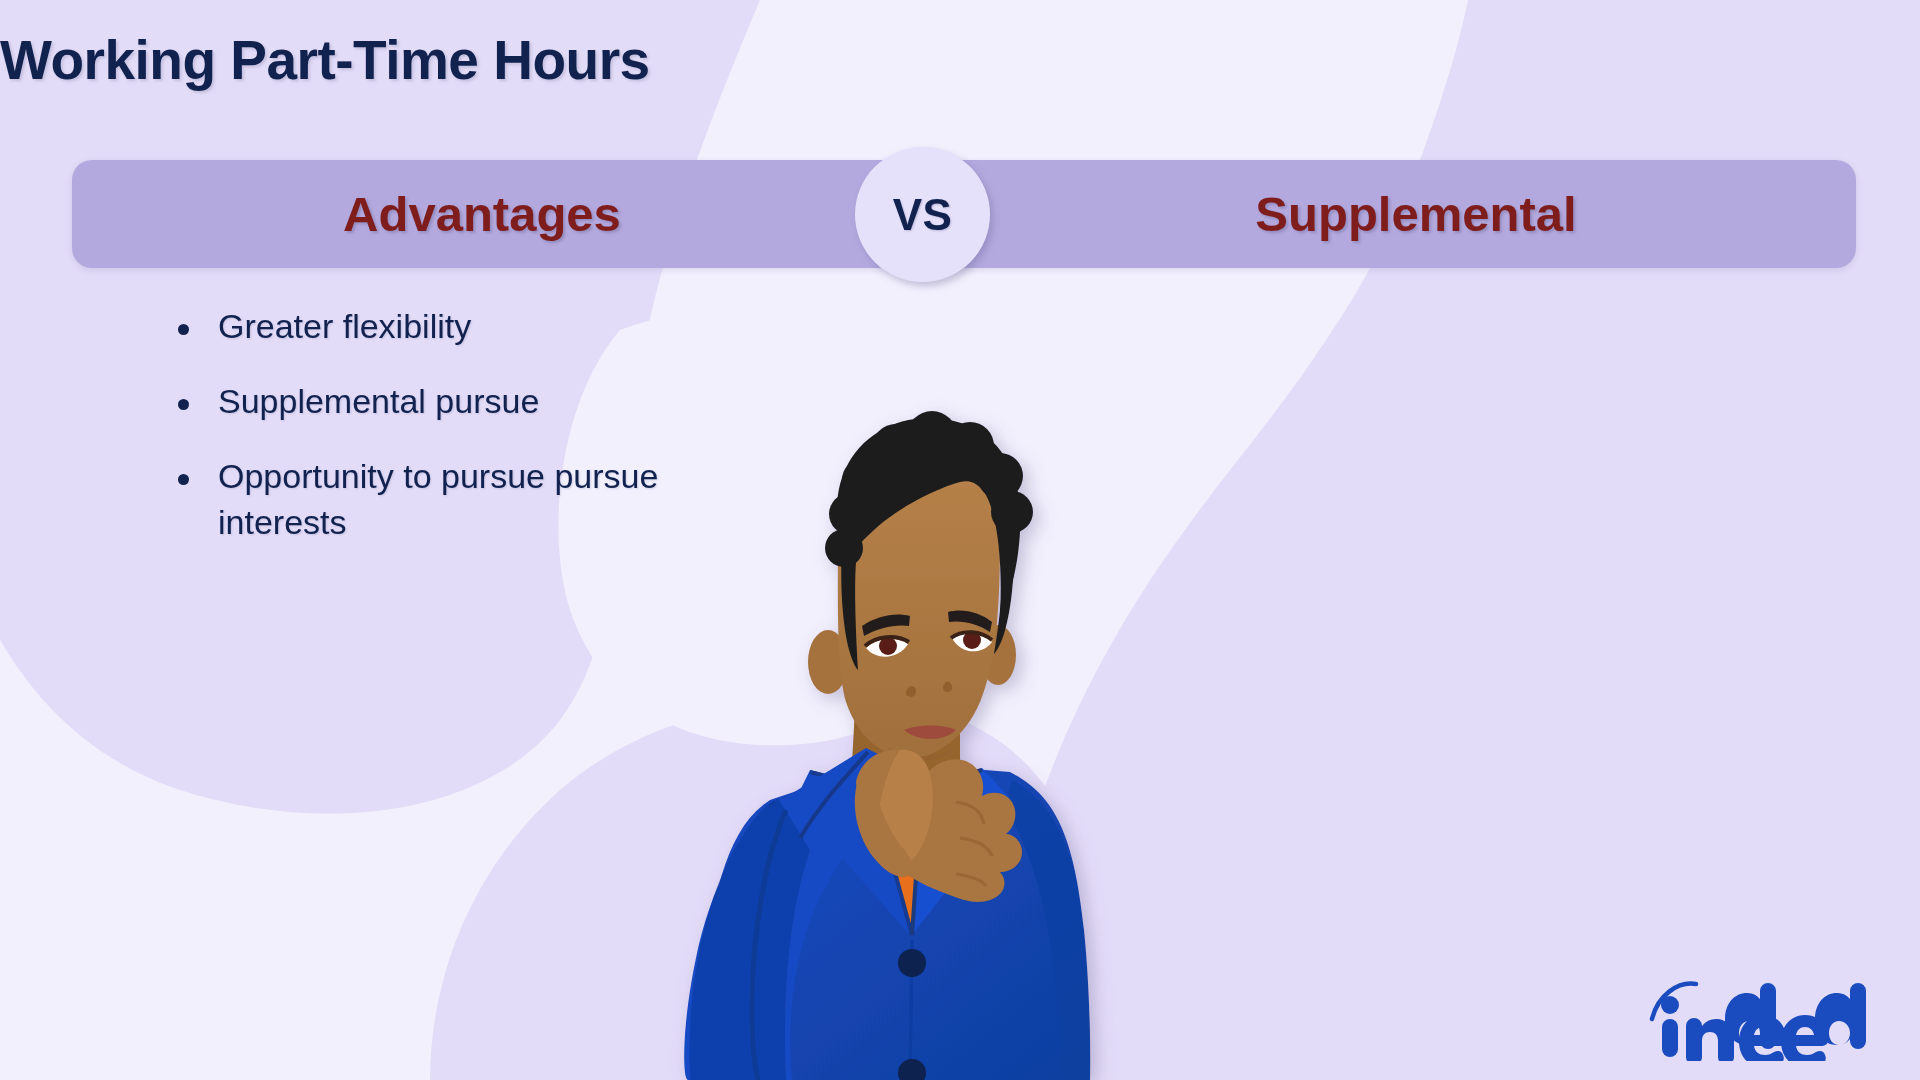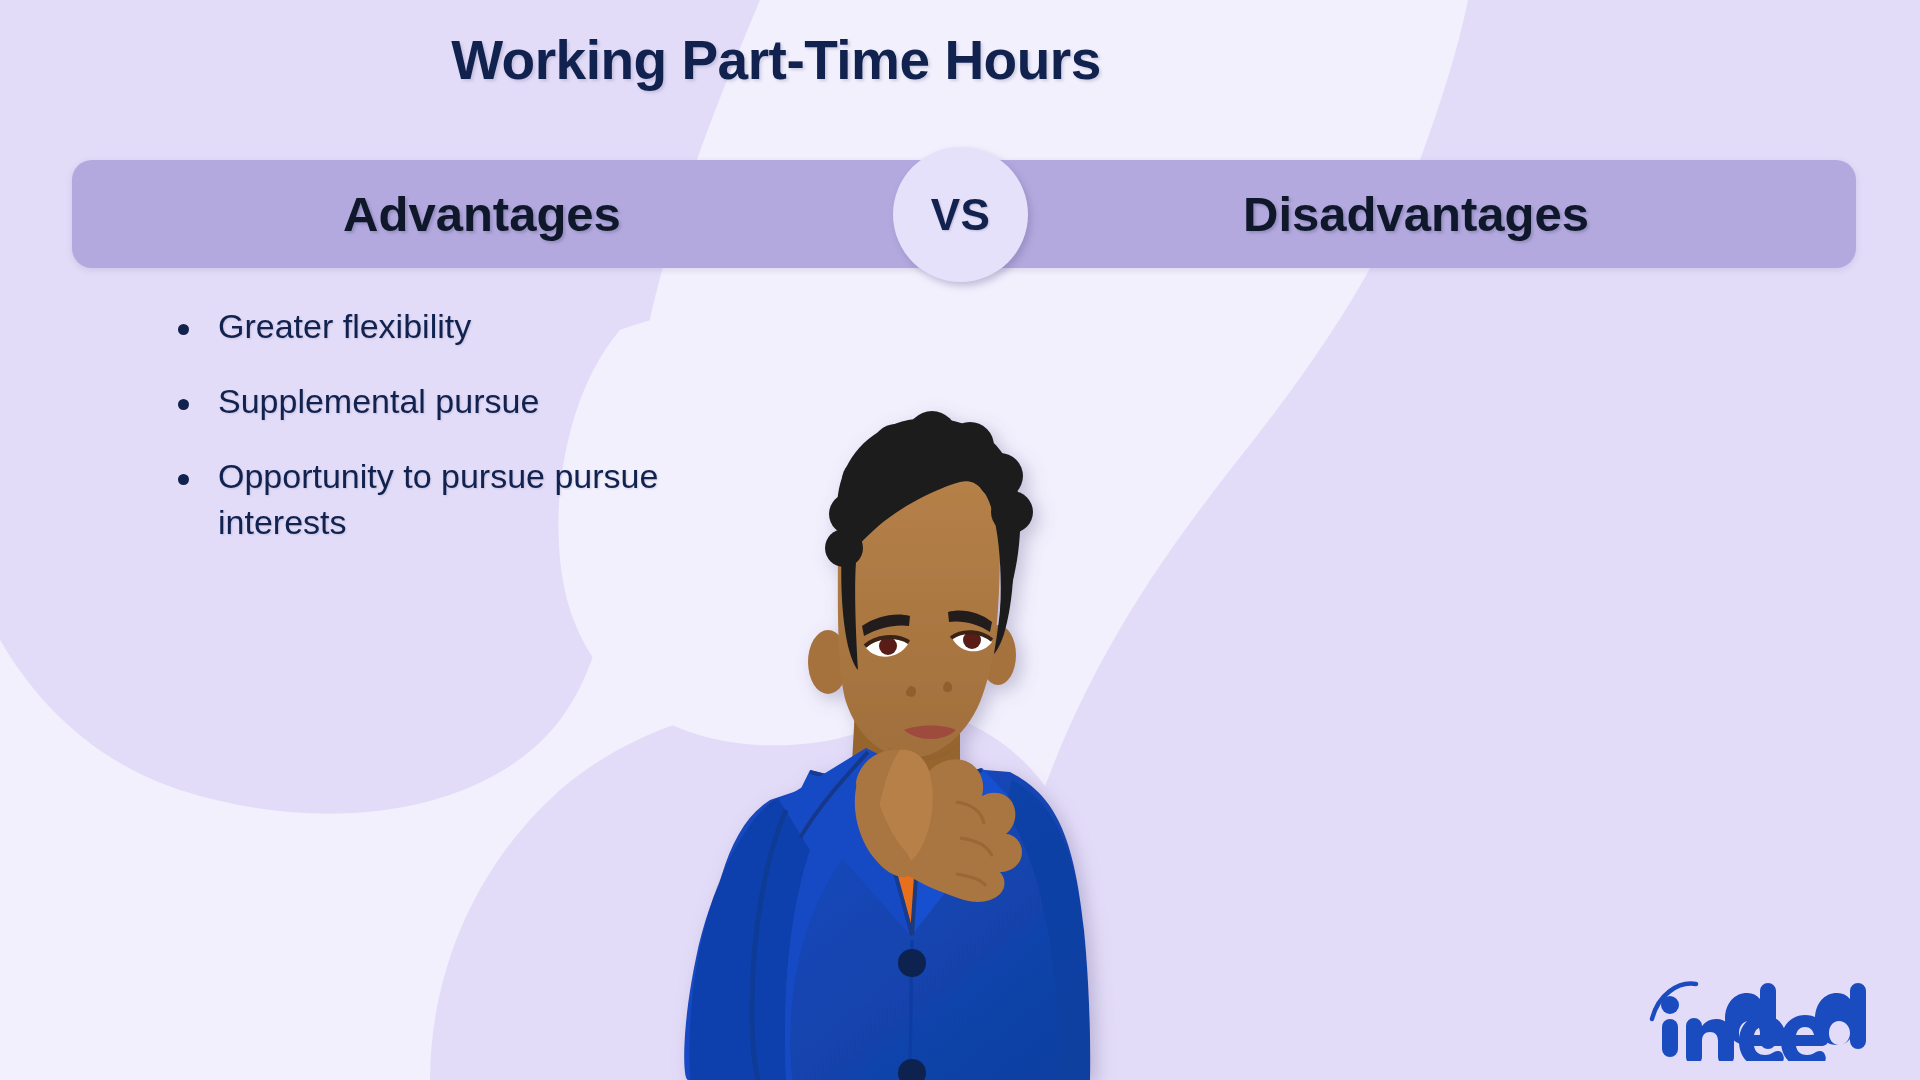--- a/index.html
+++ b/index.html
@@ -24,28 +24,27 @@
     width: 1920px;
     height: 1080px;
   }
 
   
   .page-title {
     position: absolute;
     top: 28px;
     left: 0;
     width: 1528px;
-    text-align: center;
+    text-align: left;
     font-size: 55px;
     font-weight: bold;
     letter-spacing: -0.5px;
     color: #11224f;
     text-shadow: 2px 2px 3px rgba(120,120,160,0.28);
     z-index: 6;
-    margin-left: 12px;
   }
 
   
   .compare-band {
     position: absolute;
     left: 72px;
     top: 160px;
     width: 1784px;
     height: 108px;
     background: #b3a9de;
@@ -53,30 +52,30 @@
     z-index: 4;
     box-shadow: 0 2px 6px rgba(110,100,160,0.18);
   }
   .band-label {
     position: absolute;
     top: 0;
     height: 108px;
     line-height: 108px;
     font-size: 49px;
     font-weight: bold;
-    color: #0f172a;
+    color: #7f1d1d;
     text-shadow: 2px 2px 3px rgba(90,85,135,0.35);
     white-space: nowrap;
   }
   .band-label.left  { left: 0;  width: 820px;  text-align: center; }
   .band-label.right { right: 0; width: 880px;  text-align: center; }
 
   .vs-badge {
     position: absolute;
-    left: 893px;
+    left: 855px;
     top: 147px;
     width: 135px;
     height: 135px;
     border-radius: 50%;
     background: #e6e1fa;
     box-shadow: 3px 4px 7px rgba(105,98,150,0.35);
     z-index: 7;
     display: flex;
     align-items: center;
     justify-content: center;
@@ -164,21 +163,21 @@
              C545,530 560,400 620,330 Z"></path>
 
     <path fill="#f2f0fd" d="M1060,0 C1090,120 1110,250 1090,380 C1070,520 1000,620 940,700
              L760,700 C820,600 880,480 910,350 C935,240 945,110 945,0 Z"></path>
   </svg>
 
   <div class="page-title">Working Part-Time Hours</div>
 
   <div class="compare-band">
     <div class="band-label left">Advantages</div>
-    <div class="band-label right">Disadvantages</div>
+    <div class="band-label right">Supplemental</div>
   </div>
 
   <div class="vs-badge">
     <span class="vs-text">VS</span>
   </div>
 
   <div class="bullets left">
     <div class="bullet-row">
       <span class="bullet-dot"></span>
       <span class="bullet-text">Greater flexibility</span>

